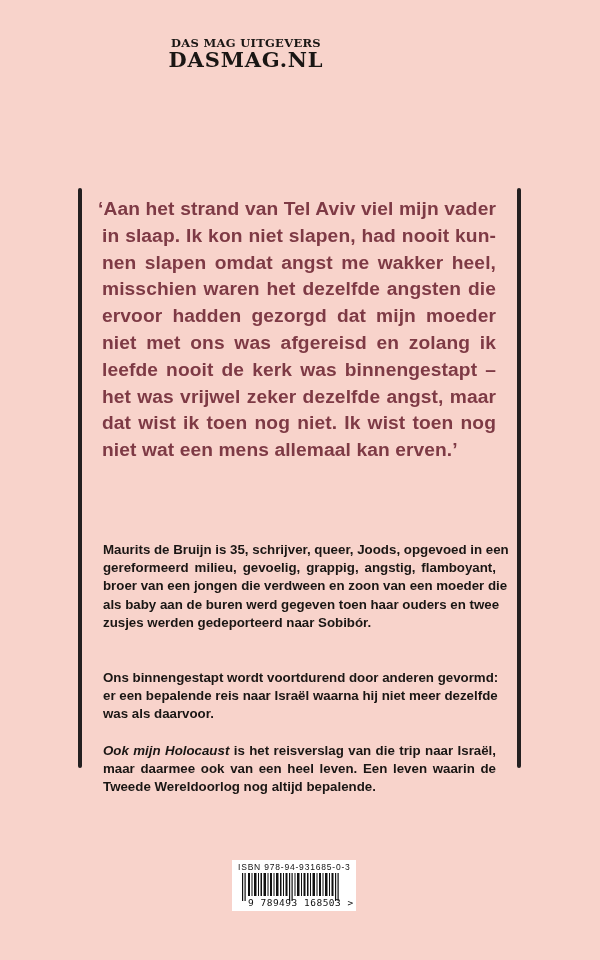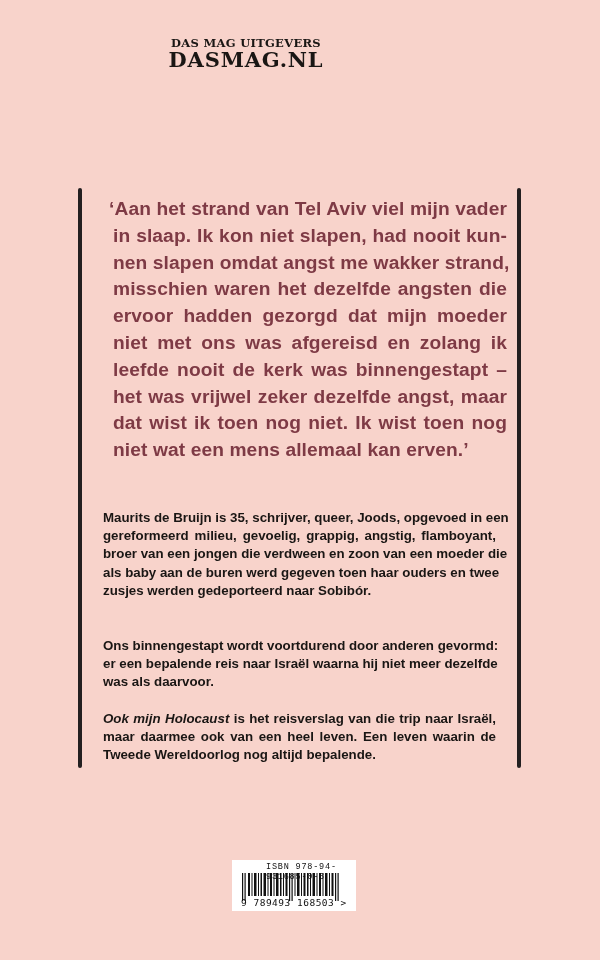--- a/index.html
+++ b/index.html
@@ -20,65 +20,65 @@
   .bar {
     position: absolute; top: 188px; width: 4px; height: 580px;
     background: #231f20; border-radius: 2px;
   }
   .bar.left { left: 78px; }
   .bar.right { left: 517px; }
   .quote {
     position: absolute; top: 196px; left: 98px; width: 398px;
     color: #7E3A45; font-weight: bold;
     font-size: 19.2px; line-height: 26.8px;
-    text-align: justify; letter-spacing: 0.1px; margin-left: 11px;
+    text-align: justify; letter-spacing: 0.1px;
   }
   .quote .qline { display: block; text-align: justify; text-align-last: justify; white-space: nowrap; }
   .quote .qline.last { text-align-last: left; }
   .body-text {
     position: absolute; left: 103px; width: 393px;
     color: #1a1614; font-weight: bold;
-    font-size: 13.3px; line-height: 18.2px;
+    font-size: 13.3px; line-height: 18.2px; margin-top: 32px;
   }
   .body-text .bline { display: block; text-align: justify; text-align-last: justify; white-space: nowrap; }
   .body-text .bline.last { text-align-last: left; }
   .p1 { top: 509px; }
   .p2 { top: 637px; }
   .p3 { top: 710px; }
   .body-text em { font-style: italic; }
   .barcode {
     position: absolute; left: 232px; top: 860px; width: 124px; height: 51px;
     background: #ffffff;
   }
   .barcode .isbn {
     position: absolute; top: 2px; left: 6px; font-size: 8.5px; letter-spacing: 0.8px;
-    font-family: Liberation Mono, monospace; color: #111; margin-left: 28px;
+    font-family: Liberation Sans, sans-serif; color: #111;
   }
   .barcode svg { position: absolute; left: 0; top: 0; }
   .barcode .digits {
-    position: absolute; top: 37px; left: 9px; font-size: 9.5px;
+    position: absolute; top: 37px; left: 16px; font-size: 9.5px;
     font-family: "DejaVu Sans Mono", monospace; color: #111; letter-spacing: 0.5px;
     white-space: pre;
   }
 </style>
 </head>
 <body>
 
 <div class="publisher">
   <div class="small">DAS MAG UITGEVERS</div>
   <div class="big">DASMAG.NL</div>
 </div>
 
 <div class="bar left"></div>
 <div class="bar right"></div>
 
 <div class="quote">
   <span class="qline">‘Aan het strand van Tel Aviv viel mijn vader</span>
   <span class="qline" style="padding-left:4px">in slaap. Ik kon niet slapen, had nooit kun-</span>
-  <span class="qline" style="padding-left:4px">nen slapen omdat angst me wakker strand,</span>
+  <span class="qline" style="padding-left:4px">nen slapen omdat angst me wakker heel,</span>
   <span class="qline" style="padding-left:4px">misschien waren het dezelfde angsten die</span>
   <span class="qline" style="padding-left:4px">ervoor hadden gezorgd dat mijn moeder</span>
   <span class="qline" style="padding-left:4px">niet met ons was afgereisd en zolang ik</span>
   <span class="qline" style="padding-left:4px">leefde nooit de kerk was binnengestapt –</span>
   <span class="qline" style="padding-left:4px">het was vrijwel zeker dezelfde angst, maar</span>
   <span class="qline" style="padding-left:4px">dat wist ik toen nog niet. Ik wist toen nog</span>
   <span class="qline last" style="padding-left:4px">niet wat een mens allemaal kan erven.’</span>
 </div>
 
 <div class="body-text p1">

